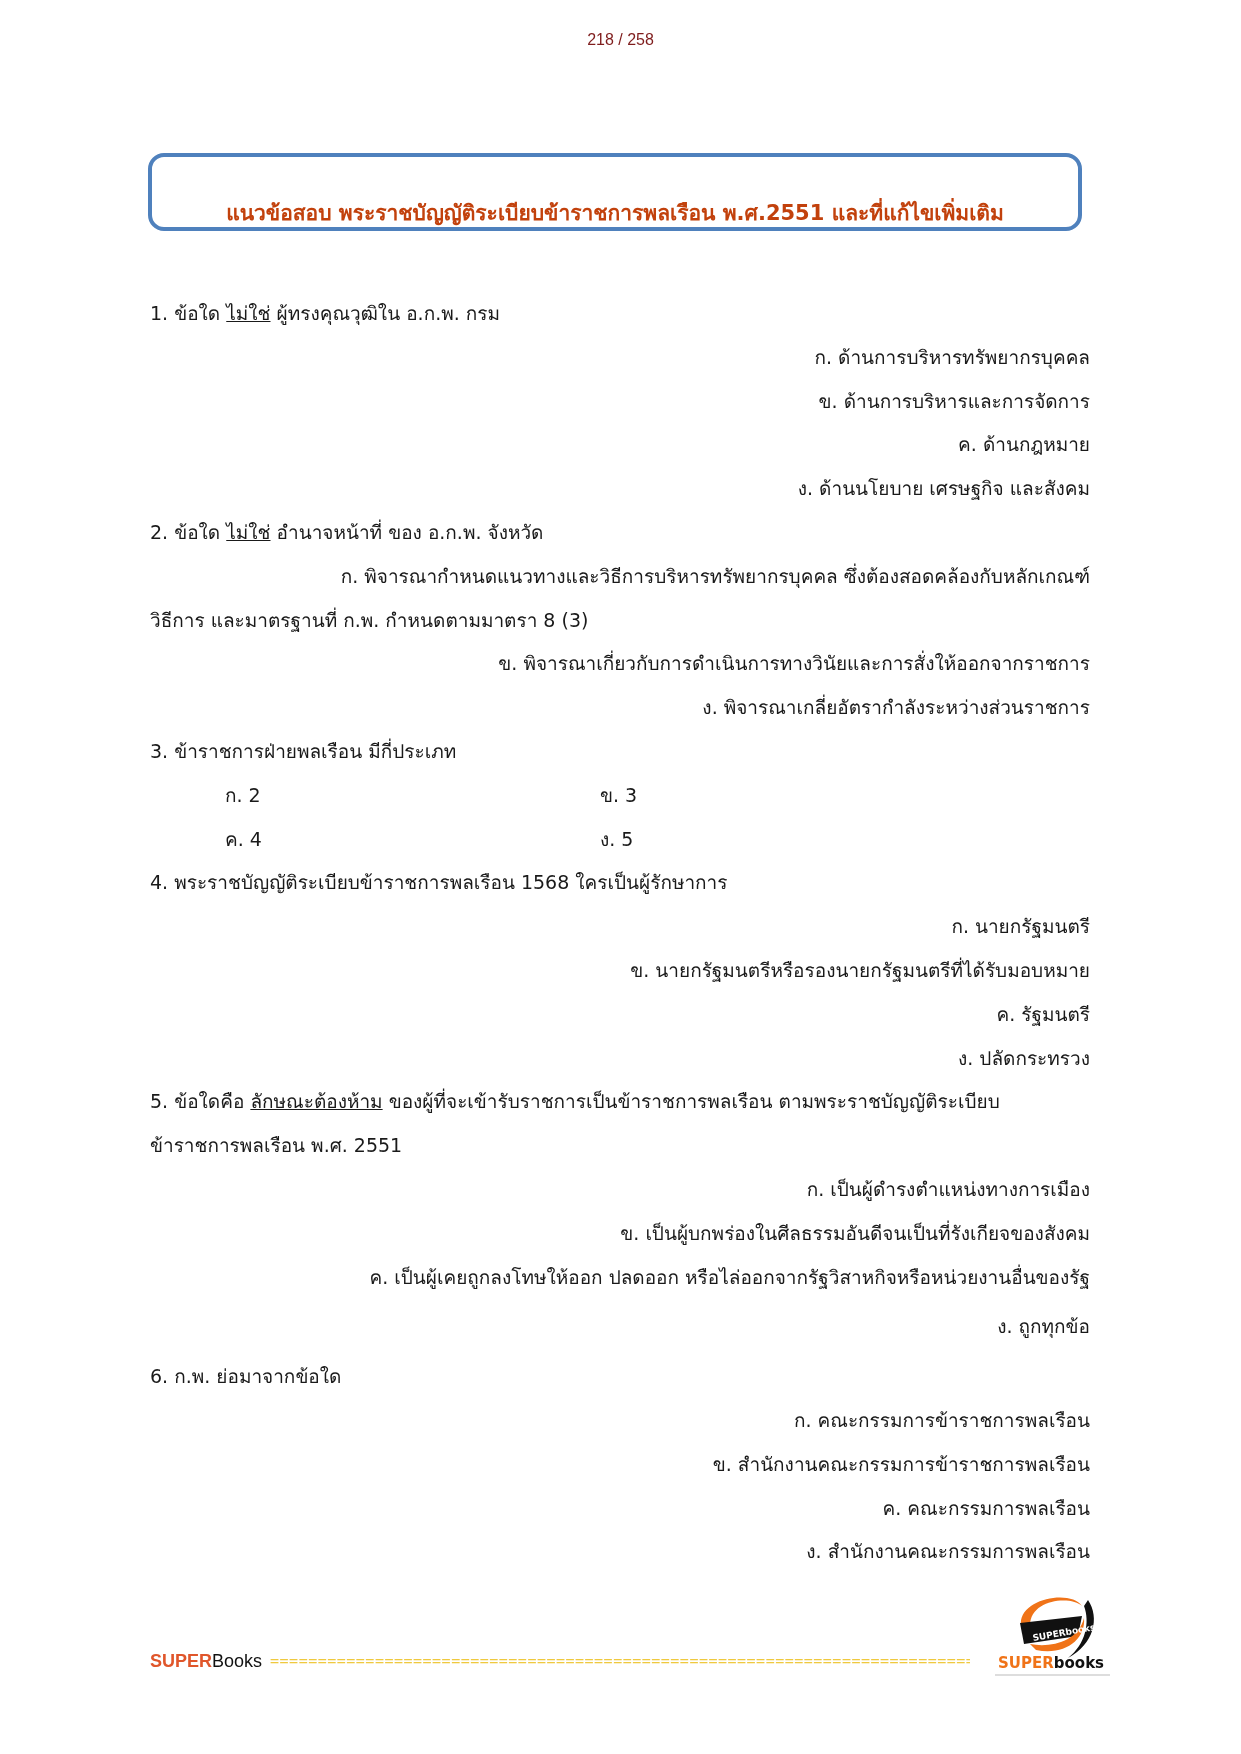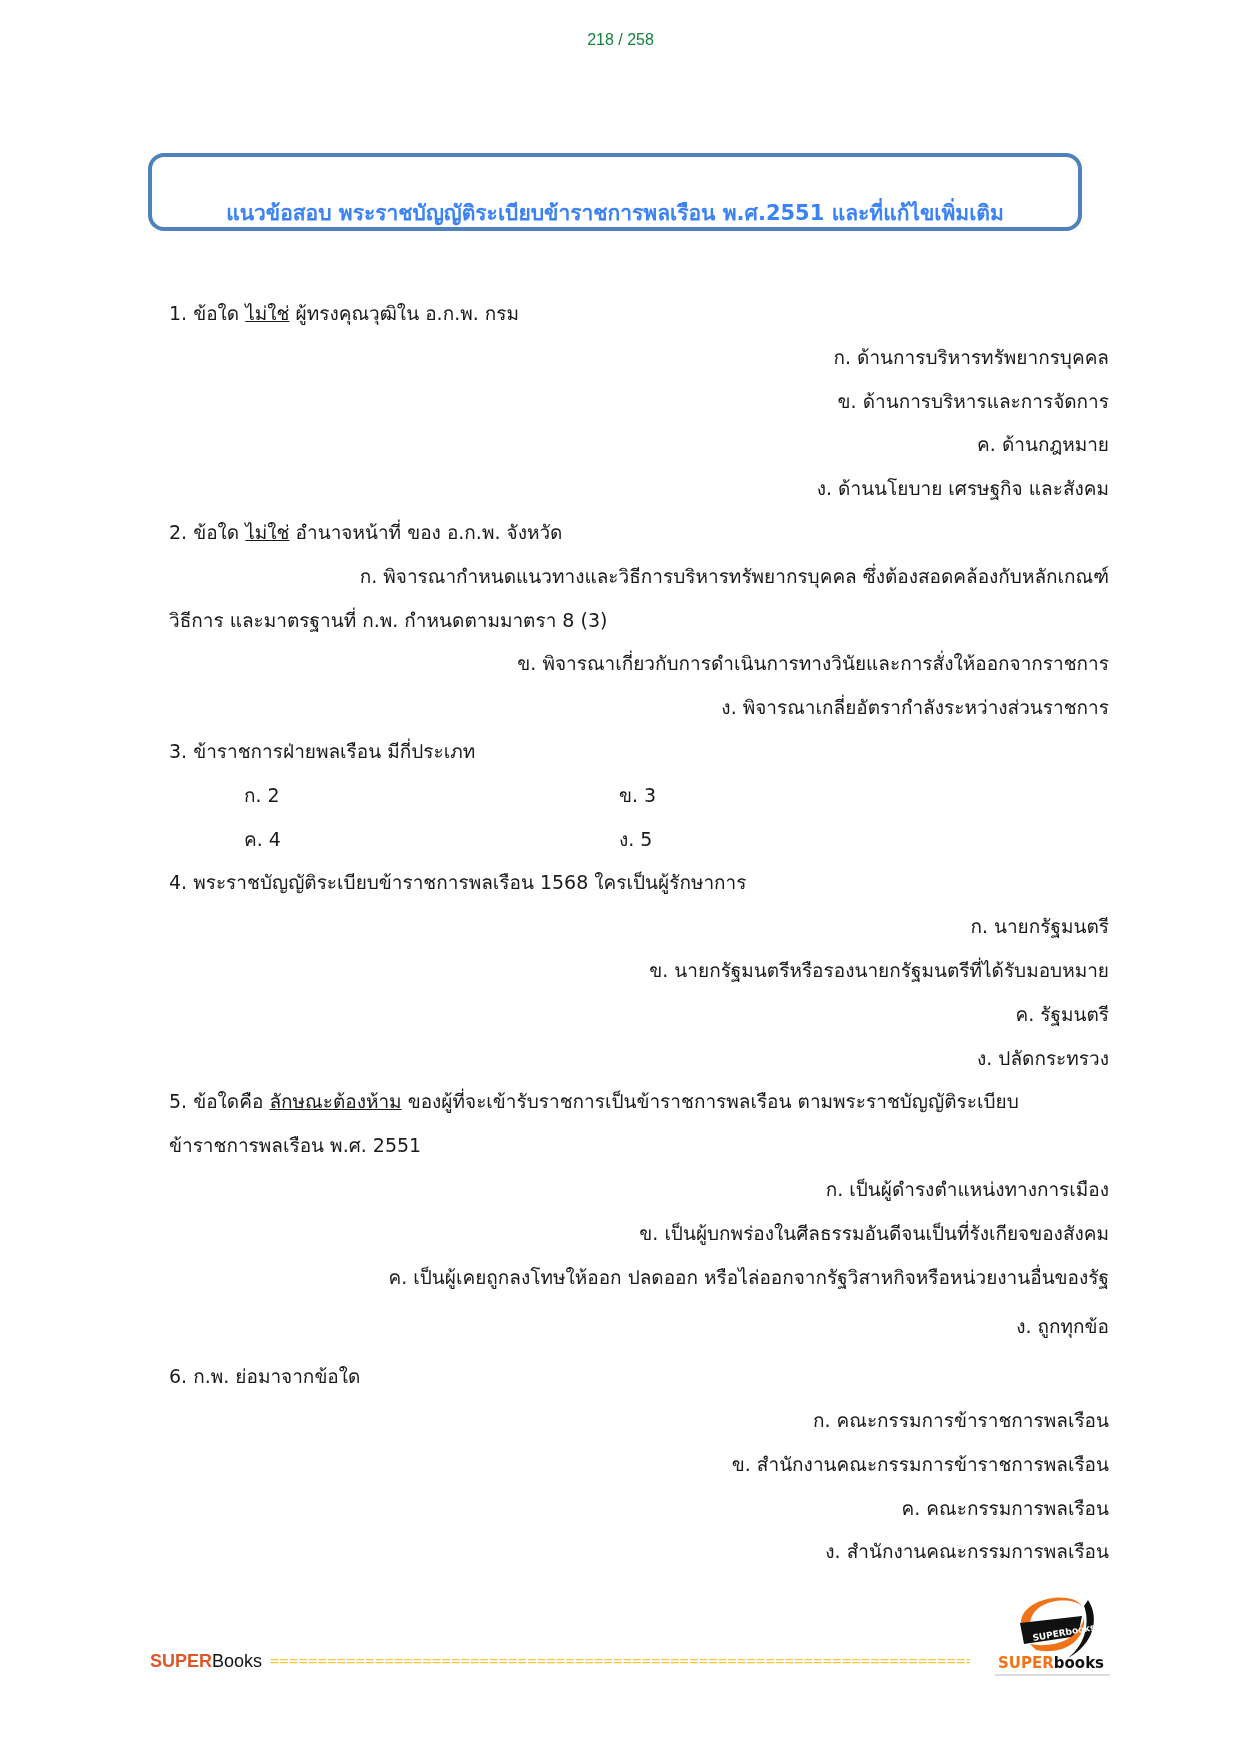--- a/index.html
+++ b/index.html
@@ -1,24 +1,24 @@
 <!DOCTYPE html>
 <html><head>
 <meta charset="utf-8">
 <style>
   html, body { margin: 0; padding: 0; background: #ffffff; }
   body { width: 1241px; height: 1754px; position: relative; overflow: hidden;
          font-family: "DejaVu Sans", "Liberation Sans", sans-serif; color: #1a1a1a; }
   .page-number { position: absolute; top: 31px; left: 0; width: 1241px; text-align: center;
-         font-family: "Liberation Sans", sans-serif; font-size: 16px; color: #15803d; }
+         font-family: "Liberation Sans", sans-serif; font-size: 16px; color: #7f1d1d; }
   .title-box { position: absolute; left: 148px; top: 153px; width: 934px; height: 78px;
          border: 4px solid #4f81bd; border-radius: 16px; box-sizing: border-box;
          display: flex; align-items: center; justify-content: center; }
-  .title-text { font-family: "DejaVu Sans", sans-serif; font-weight: bold; font-size: 21px; color: #3b82f6; white-space: nowrap; margin-top: 40px; }
-  .content { position: absolute; left: 150px; top: 292px; width: 940px; margin-left: 19px; }
+  .title-text { font-family: "DejaVu Sans", sans-serif; font-weight: bold; font-size: 21px; color: #c2410c; white-space: nowrap; margin-top: 40px; }
+  .content { position: absolute; left: 150px; top: 292px; width: 940px; }
   .line { height: 43.8px; line-height: 43.8px; font-size: 19px; white-space: nowrap; }
   .q { padding-left: 0; }
   .opt { padding-left: 75px; text-align: right; }
   .cont { padding-left: 0; }
   .u { text-decoration: underline; }
   .two-col { display: flex; }
   .two-col .c1 { width: 450px; padding-left: 75px; box-sizing: border-box; }
   .two-col .c2 { width: 300px; }
   .gap { height: 6px; }
   .footer { position: absolute; left: 150px; top: 1646px; width: 960px; height: 30px;

